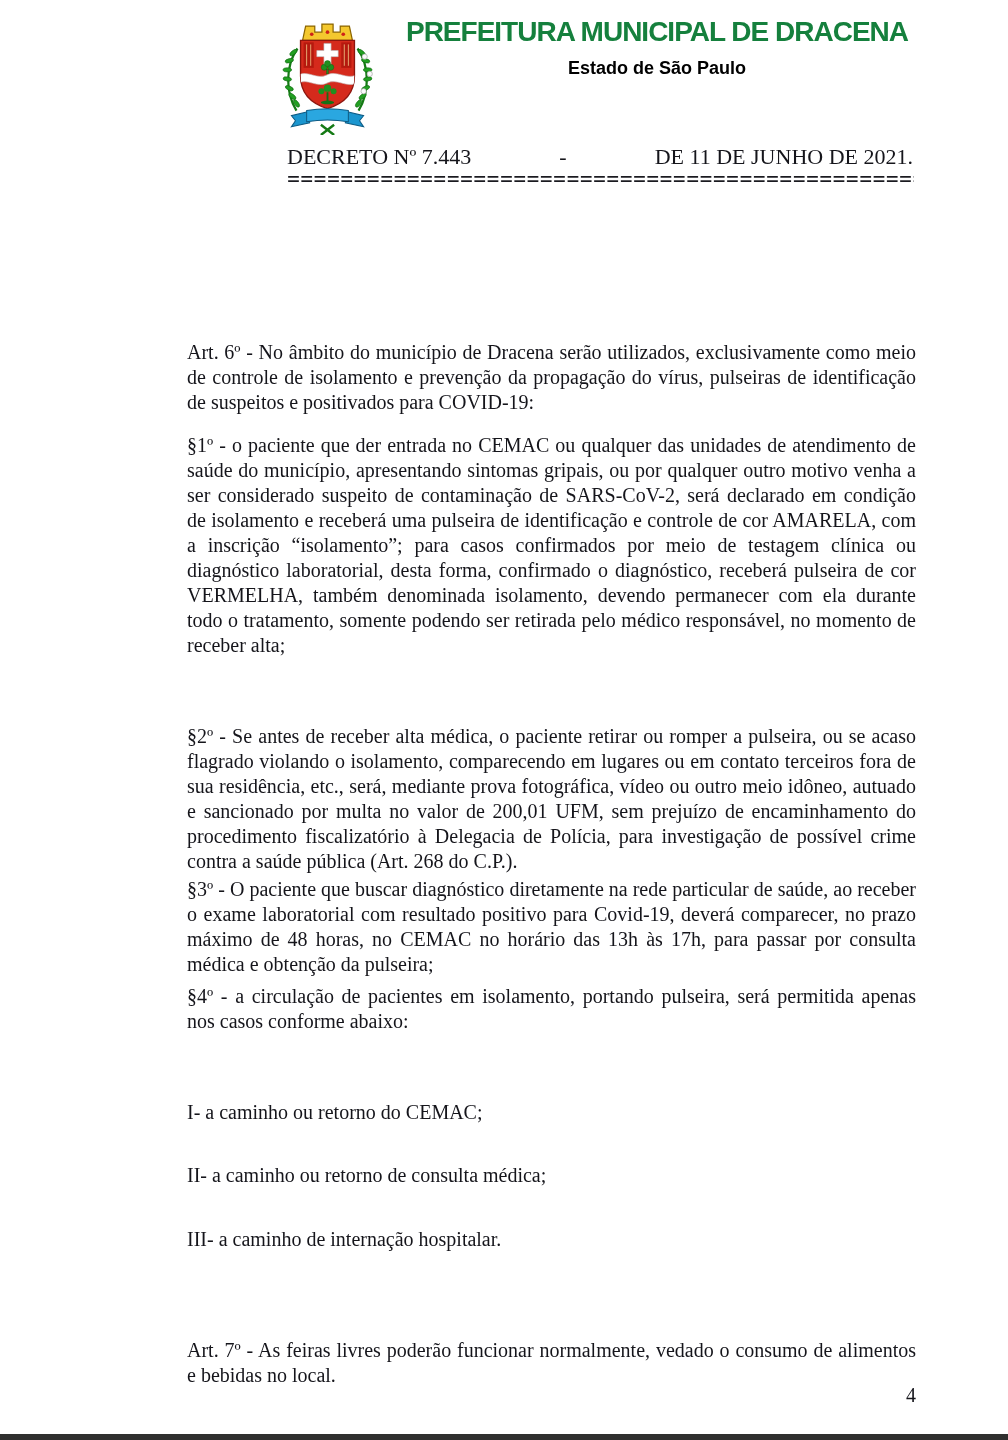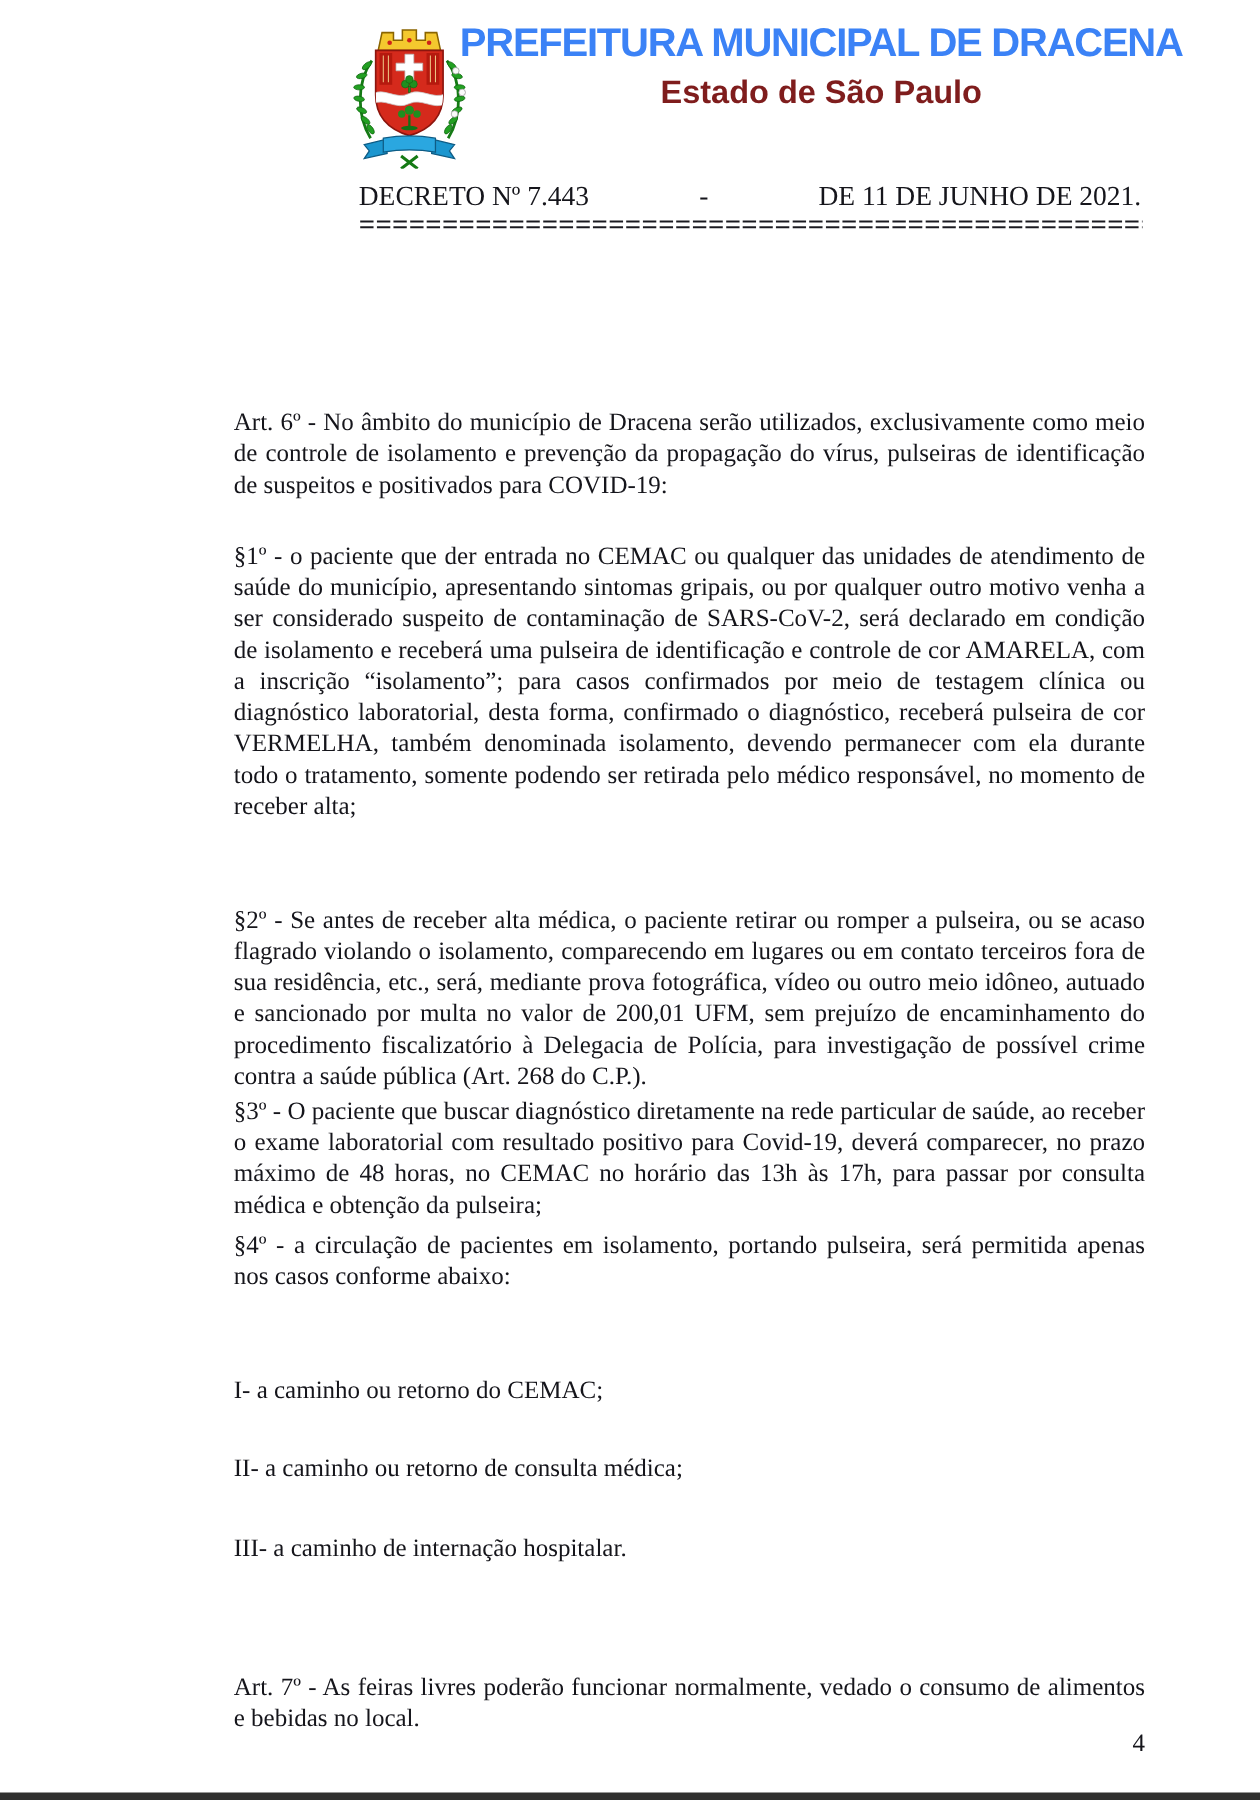--- a/index.html
+++ b/index.html
@@ -10,47 +10,47 @@
     font-family:"Liberation Serif", serif;
     color:#15151b;
     overflow:hidden;
   }
   
   .logo{position:absolute;left:270px;top:21px;width:115px;height:114px;}
   .hdr-title{
     position:absolute;left:307px;top:16px;width:700px;
     text-align:center;
     font-family:"Liberation Sans", sans-serif;
-    font-weight:700;font-size:32px;letter-spacing:-1px;
-    color:#3b82f6;white-space:nowrap;
+    font-weight:700;font-size:28px;letter-spacing:-1px;
+    color:#15803d;white-space:nowrap;
   }
   .hdr-subtitle{
     position:absolute;left:307px;top:58px;width:700px;
     text-align:center;
     font-family:"Liberation Sans", sans-serif;
-    font-weight:700;font-size:26px;color:#7f1d1d;white-space:nowrap;
+    font-weight:700;font-size:18px;color:#000000;white-space:nowrap;
   }
   .decree-row{
     position:absolute;left:287px;top:144px;width:626px;
     display:flex;justify-content:space-between;align-items:baseline;
     font-size:22px;color:#15151b;white-space:nowrap;gap:18px;
   }
   .separator{
     position:absolute;left:287px;top:167px;width:627px;height:28px;
     font-weight:700;font-size:23px;line-height:26px;
     letter-spacing:0.2px;white-space:nowrap;overflow:hidden;
     color:#1a1a20;
   }
   
   .para{
     position:absolute;left:187px;width:729px;
     font-size:20px;line-height:25px;
     text-align:justify;margin:0;
   }
-  .p1{top:326px}
+  .p1{top:340px}
   .p2{top:433px}
   .p3{top:724px}
   .p4{top:877px}
   .p5{top:984px}
   .p6{top:1100px}
   .p7{top:1163px}
   .p8{top:1227px}
   .p9{top:1338px}
   .page-number{
     position:absolute;left:187px;top:1384px;width:729px;

